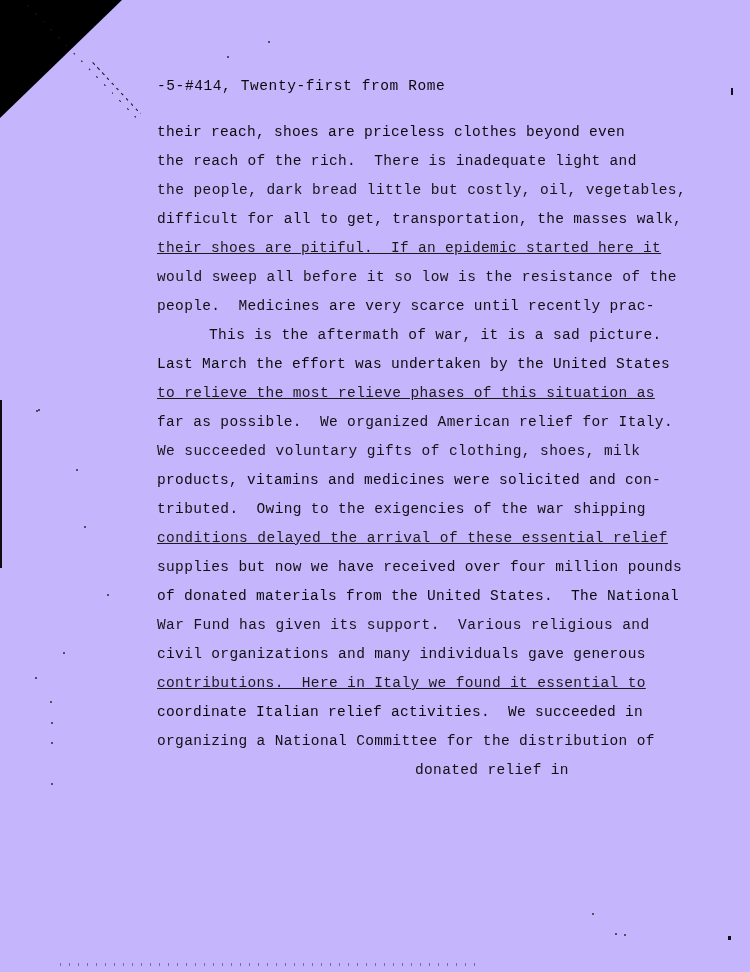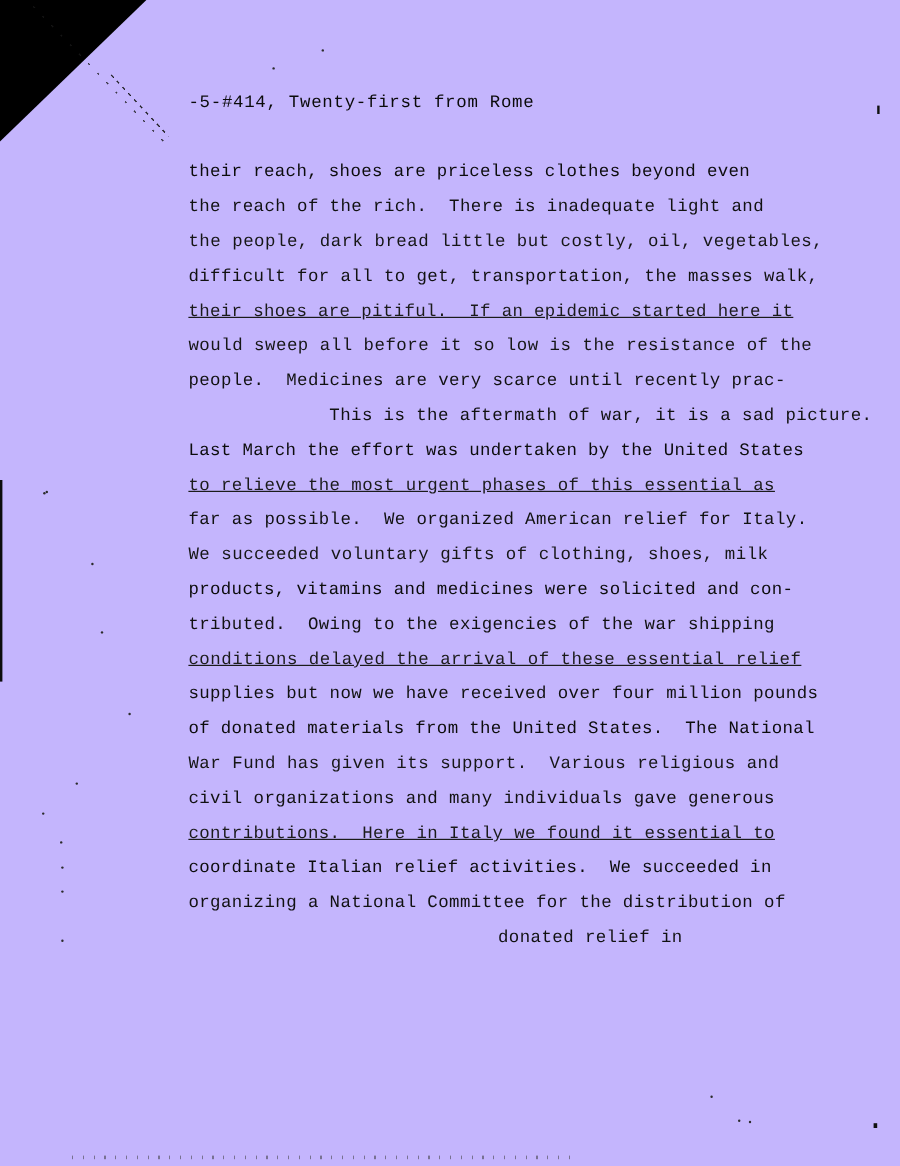--- a/index.html
+++ b/index.html
@@ -111,35 +111,34 @@
     top: 78px;
     font-size: 14.5px;
     letter-spacing: 0.6px;
     color: #0a0a0a;
     white-space: pre;
   }
 
   .body-block {
     position: absolute;
     left: 157px;
-    top: 130px;
+    top: 118px;
     width: 570px;
   }
 
   .line {
     font-size: 14.5px;
     line-height: 29px;
     letter-spacing: 0.35px;
     color: #111111;
     white-space: pre;
     height: 29px;
   }
   .line.indent {
     padding-left: 52px;
-    text-align: right;
   }
   .line.tail-indent {
     padding-left: 258px;
   }
   
   .line:nth-child(3n)   { color: #161616; letter-spacing: .42px; }
   .line:nth-child(4n+1) { color: #0c0c0c; letter-spacing: .30px; }
   .line:nth-child(5n)   { color: #1b1b1b; text-decoration: underline; }
 </style>
 </head>
@@ -181,21 +180,21 @@
       <div class="line">their reach, shoes are priceless clothes beyond even</div>
       <div class="line">the reach of the rich.  There is inadequate light and</div>
       <div class="line">the people, dark bread little but costly, oil, vegetables,</div>
       <div class="line">difficult for all to get, transportation, the masses walk,</div>
       <div class="line">their shoes are pitiful.  If an epidemic started here it</div>
       <div class="line">would sweep all before it so low is the resistance of the</div>
       <div class="line">people.  Medicines are very scarce until recently prac-</div>
 
       <div class="line indent">This is the aftermath of war, it is a sad picture.</div>
       <div class="line">Last March the effort was undertaken by the United States</div>
-      <div class="line">to relieve the most urgent phases of this essential as</div>
+      <div class="line">to relieve the most relieve phases of this situation as</div>
       <div class="line">far as possible.  We organized American relief for Italy.</div>
       <div class="line">We succeeded voluntary gifts of clothing, shoes, milk</div>
       <div class="line">products, vitamins and medicines were solicited and con-</div>
       <div class="line">tributed.  Owing to the exigencies of the war shipping</div>
       <div class="line">conditions delayed the arrival of these essential relief</div>
       <div class="line">supplies but now we have received over four million pounds</div>
       <div class="line">of donated materials from the United States.  The National</div>
       <div class="line">War Fund has given its support.  Various religious and</div>
       <div class="line">civil organizations and many individuals gave generous</div>
       <div class="line">contributions.  Here in Italy we found it essential to</div>

